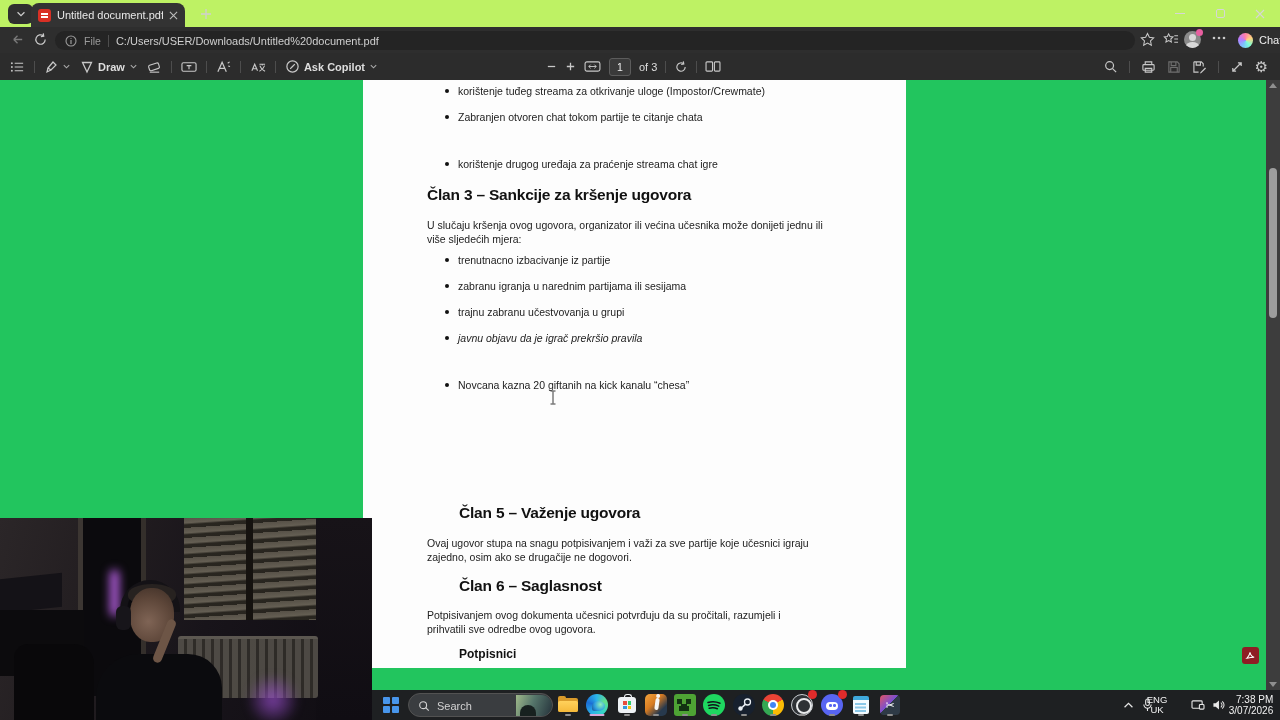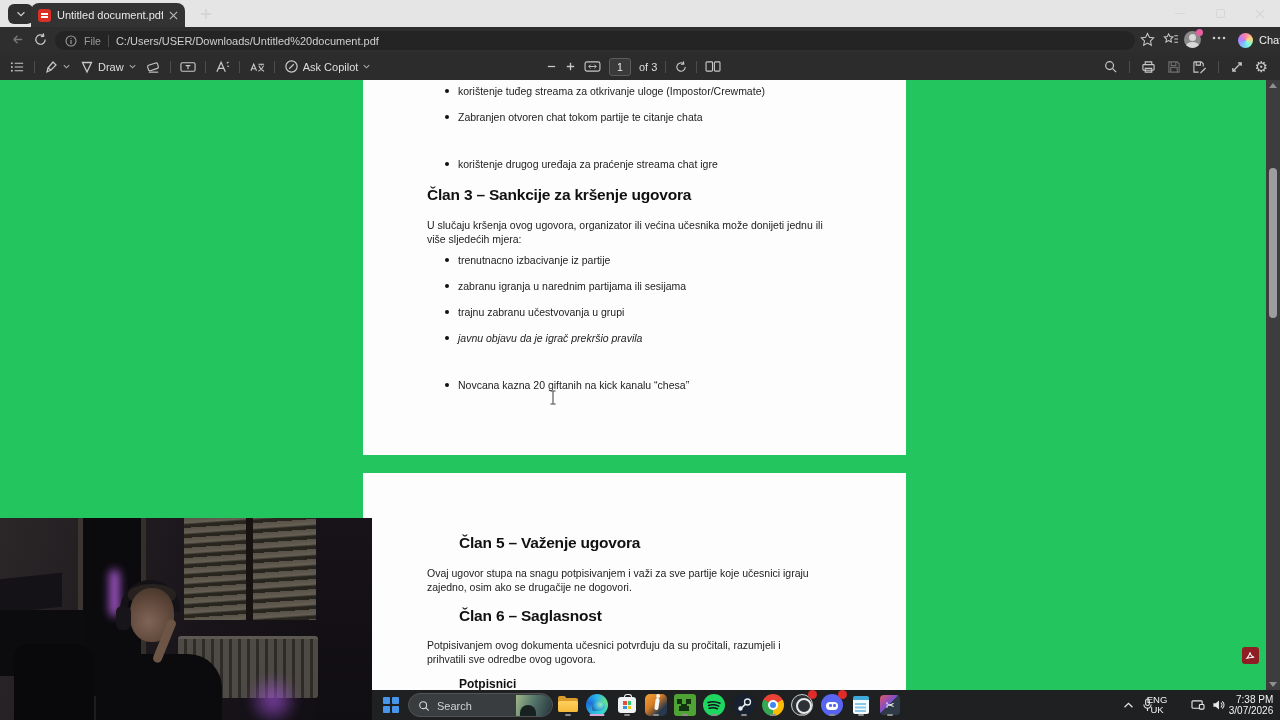--- a/index.html
+++ b/index.html
@@ -1,21 +1,21 @@
 <!DOCTYPE html>
 <html><head>
 <meta charset="utf-8">
 <style>
   * { box-sizing: border-box; margin: 0; padding: 0; }
   html,body { width:1280px; height:720px; overflow:hidden; }
   body { font-family:"Liberation Sans", sans-serif; background:#343434; position:relative; }
   svg { display:block; }
 
   
-  .tabbar { position:absolute; top:0; left:0; width:1280px; height:27px; background:#e5e5e5; }
+  .tabbar { position:absolute; top:0; left:0; width:1280px; height:27px; background:#bef264; }
   .tabsearch { position:absolute; left:8px; top:4px; width:25px; height:20px; background:#2f2f2f; border-radius:6px; display:flex; align-items:center; justify-content:center; }
   .tab { position:absolute; left:31px; top:3px; width:154px; height:24px; background:#333; border-radius:8px 8px 0 0; display:flex; align-items:center; padding:0 7px; gap:6px; }
   .pdfbadge { width:13px; height:13px; border-radius:3px; background:#d93025; position:relative; flex:none; }
   .pdfbadge::after { content:""; position:absolute; left:3px; top:4px; width:7px; height:2px; background:#fff; box-shadow:0 3px 0 #fff; }
   .tabtitle { font-size:11px; color:#e8e8e8; white-space:nowrap; overflow:hidden; flex:1; }
   .winbtns { position:absolute; right:0; top:0; height:27px; display:flex; }
   .winbtn { width:40px; height:27px; display:flex; align-items:center; justify-content:center; }
   .minline { width:10px; height:1px; background:#d6d6d6; }
   .maxbox { width:9px; height:9px; border:1px solid #d6d6d6; border-radius:2px; }
 
@@ -33,30 +33,30 @@
   .chatbtn { position:absolute; left:1232px; top:3px; height:20px; display:flex; align-items:center; gap:6px; padding:0 6px; border-radius:10px; }
   .copilot-orb { width:15px; height:15px; border-radius:50%; background:conic-gradient(from 210deg,#7cc0ff,#b57cff,#ff7ca8,#ffd27c,#7cffd4,#7cc0ff); }
   .chatlabel { font-size:11px; color:#f0f0f0; }
 
   
   .pdftools { position:absolute; top:53px; left:0; width:1280px; height:28px; background:#2c2c2c; border-bottom:1px solid #222; }
   .tgroup { position:absolute; top:0; height:27px; display:flex; align-items:center; }
   .tg-left { left:10px; gap:9px; }
   .tg-center { left:546px; gap:8px; }
   .tg-right { right:12px; gap:11px; }
-  .tbtn { display:flex; align-items:center; gap:4px; }
+  .tbtn { display:flex; align-items:center; gap:4px;font-weight:bold; }
   .tlabel { font-size:11px; color:#dedede; }
   .pagebox { width:22px; height:18px; background:#3a3a3a; border:1px solid #5c5c5c; border-radius:3px; font-size:10.5px; color:#eee; text-align:center; line-height:17px; }
   .gearchar { font-size:15px; color:#c8c8c8; line-height:1; }
 
   
   .viewer { position:absolute; top:80px; left:0; width:1280px; height:610px; background:#22c55e; overflow:hidden; }
   .page { position:absolute; left:363px; width:543px; background:#fdfdfd; }
   .page1 { top:0; height:375px; }
-  .page2 { top:393px; height:225px; }
+  .page2 { top:363px; height:225px; }
   .doc-h1 { position:absolute; font-size:15.5px; font-weight:bold; color:#111; letter-spacing:-0.2px; white-space:nowrap; }
   .doc-p { position:absolute; font-size:10.5px; color:#222; line-height:13.5px; }
   .doc-b { position:absolute; display:flex; align-items:center; gap:9px; font-size:10.5px; color:#222; white-space:nowrap; }
   .dot { width:4px; height:4px; border-radius:50%; background:#111; flex:none; }
   .doc-sign { position:absolute; font-size:12px; font-weight:bold; color:#111; }
   .ibeam { position:absolute; left:549px; top:310px; }
   .acro { position:absolute; right:21px; top:567px; width:17px; height:17px; border-radius:3px; background:#8f1d24; display:flex; align-items:center; justify-content:center; }
   .scrolltrack { position:absolute; right:0; top:0; width:14px; height:610px; background:#3d3d3d; }
   .scrollthumb { position:absolute; right:3px; top:88px; width:8px; height:150px; border-radius:4px; background:#9d9d9d; }
   .sarrow { position:absolute; right:3px; width:0; height:0; border-left:4px solid transparent; border-right:4px solid transparent; }

